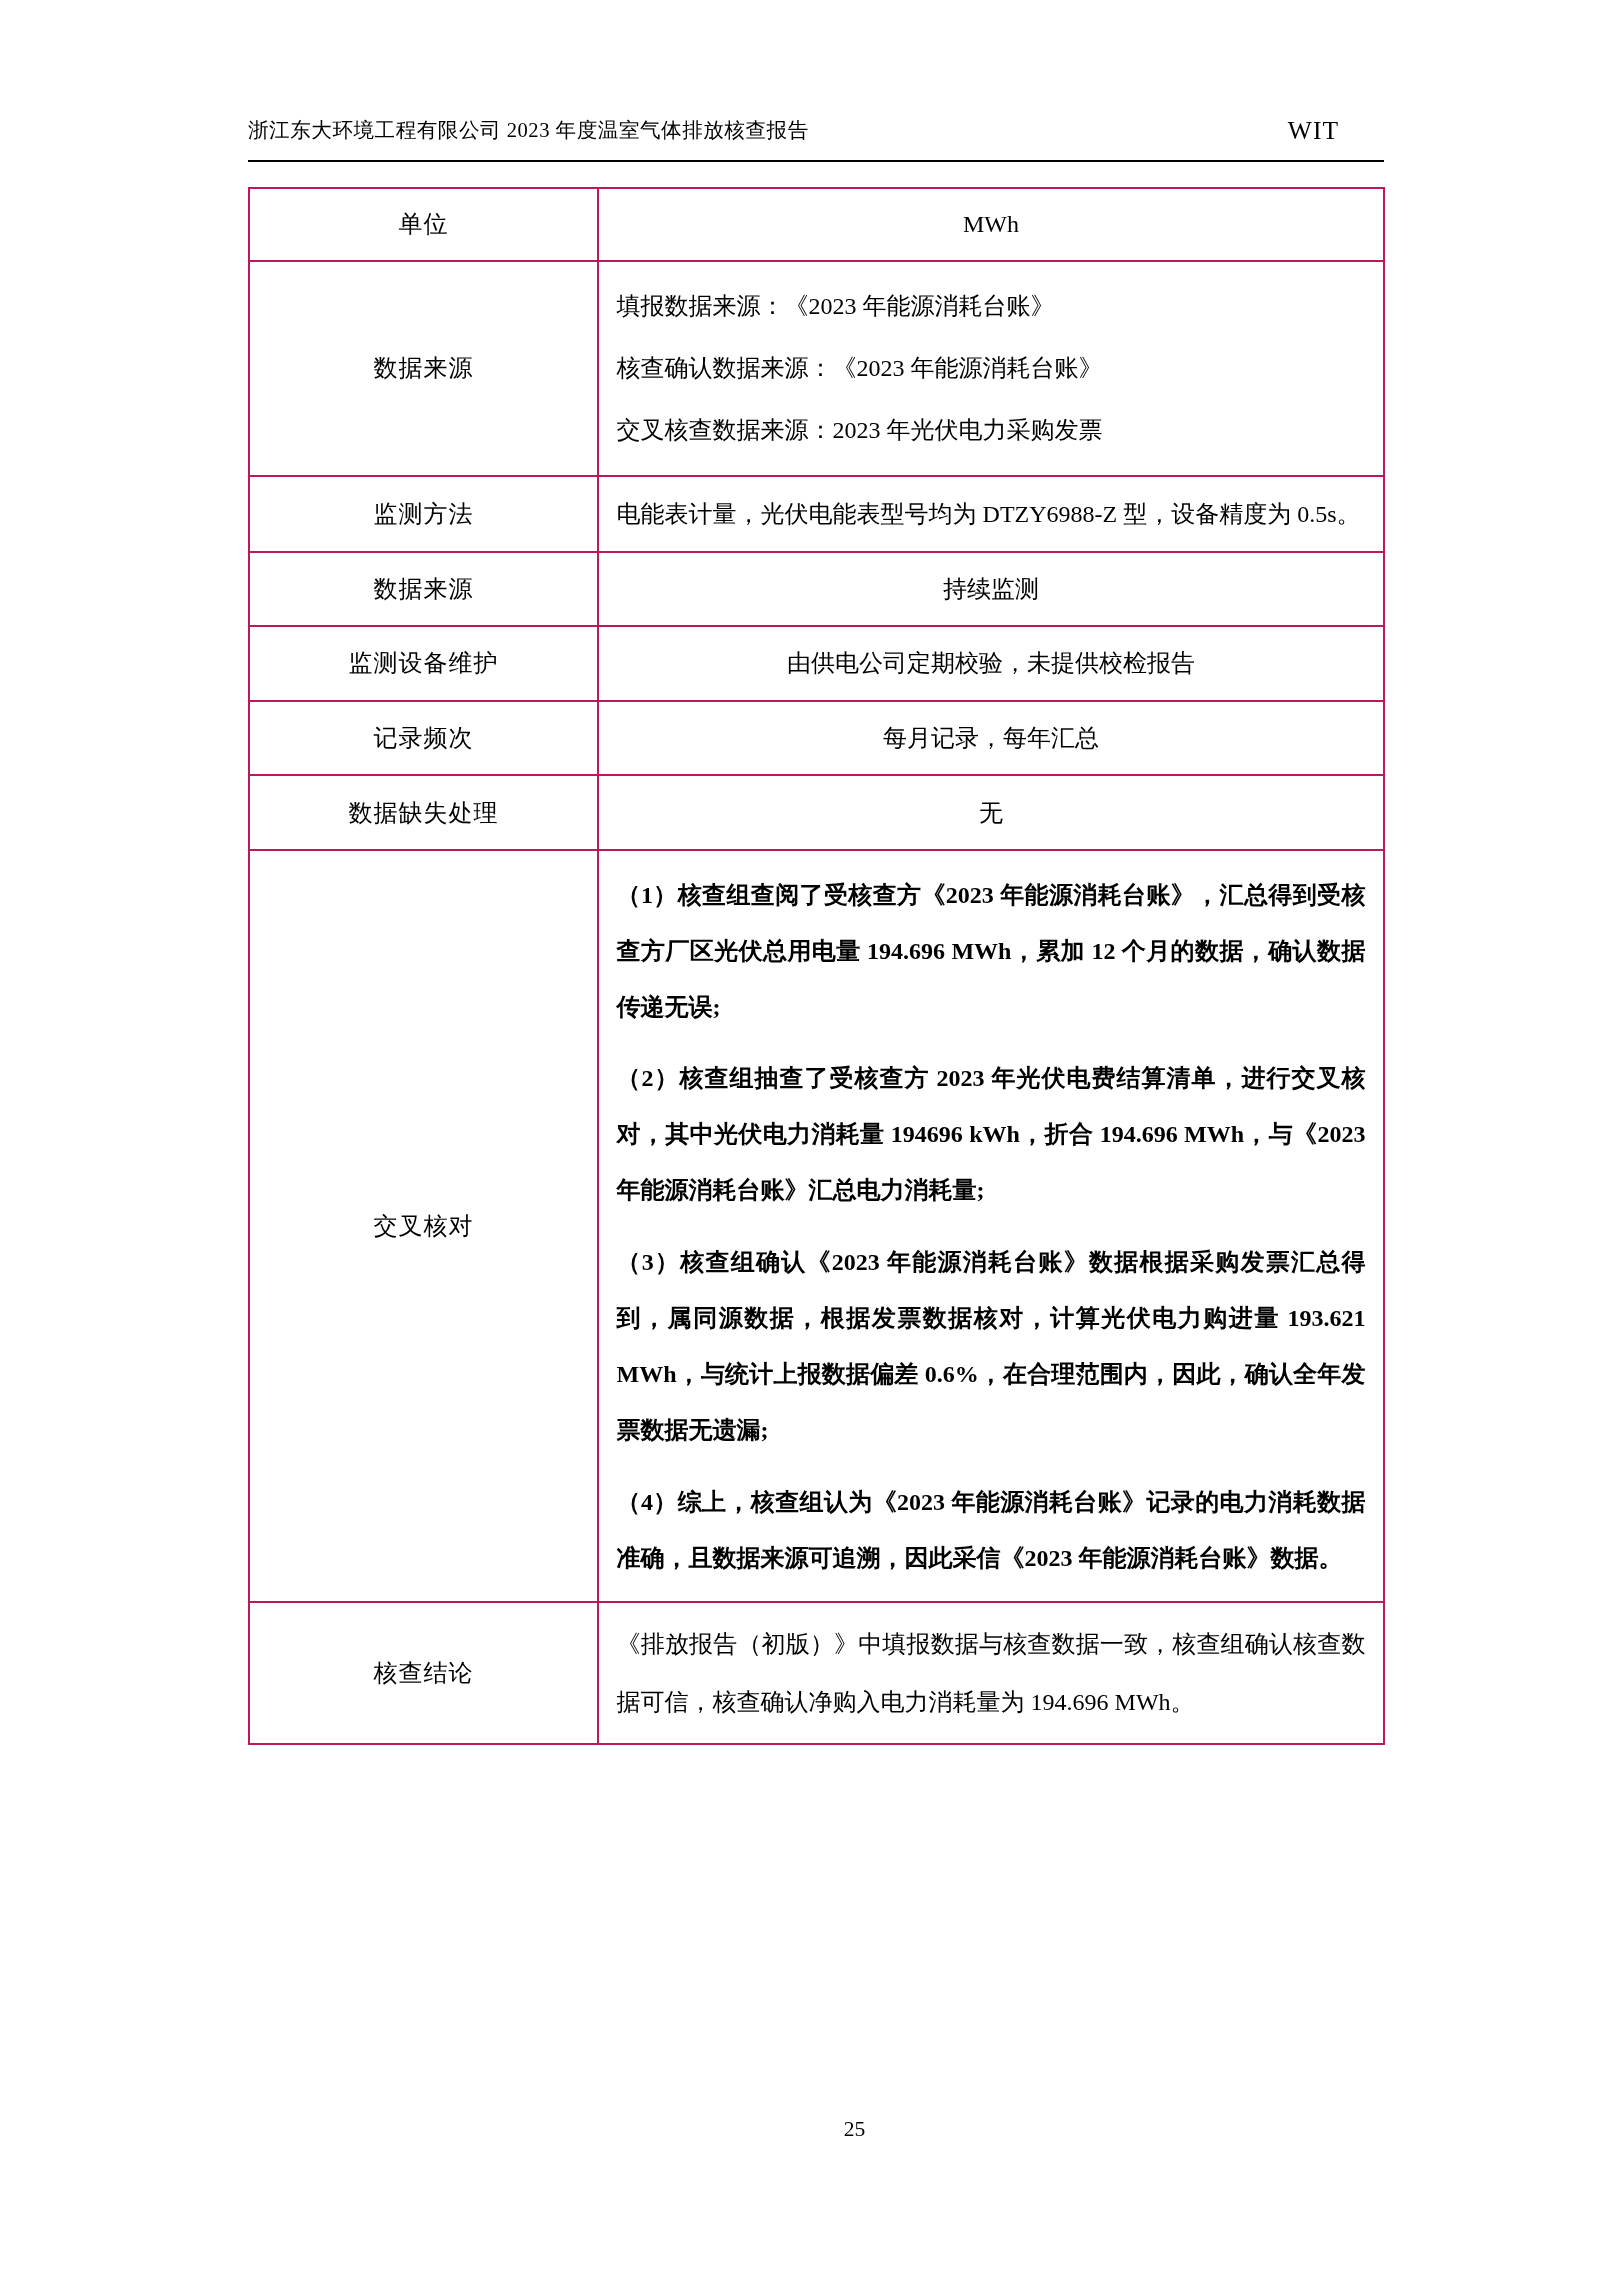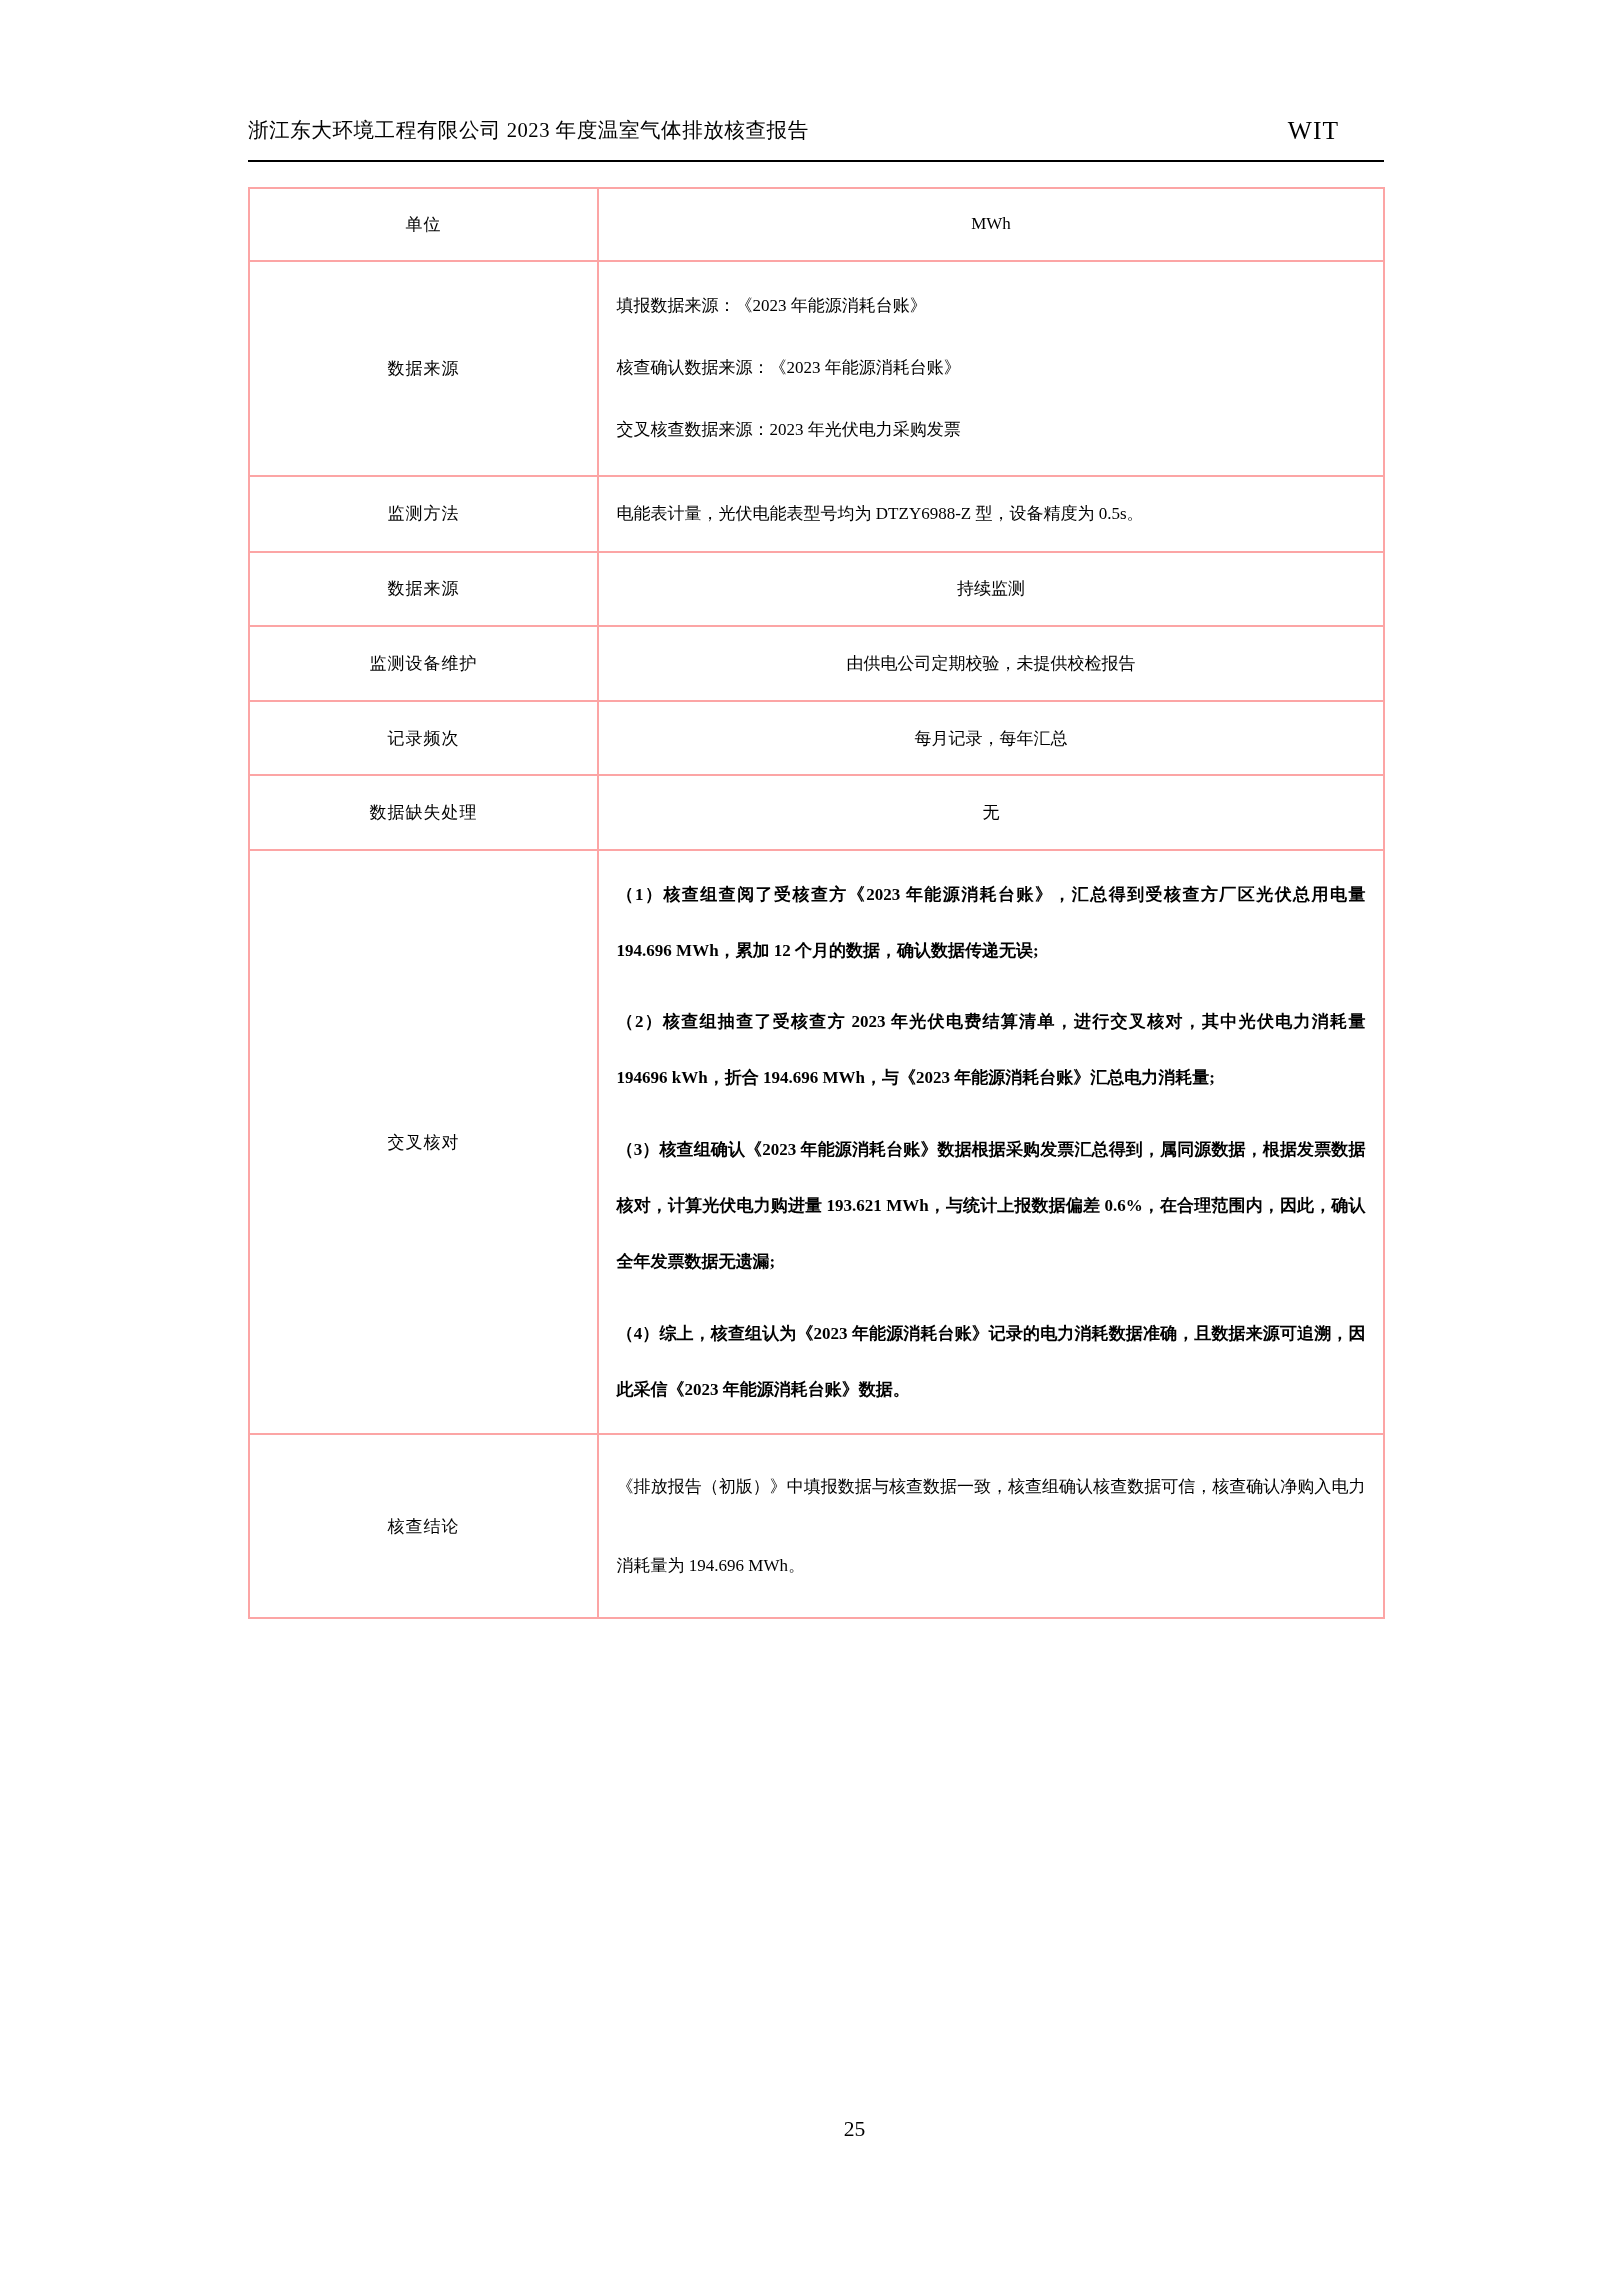--- a/index.html
+++ b/index.html
@@ -22,22 +22,22 @@
 
   table.report-table {
     margin: 25.5px 0 0 248px;
     width: 1135px;
     border-collapse: collapse;
     table-layout: fixed;
   }
   .report-table col.c1 { width: 349px; }
   .report-table col.c2 { width: 786px; }
   .report-table th, .report-table td {
-    border: 2px solid #fca5a5;
-    font-size: 17px;
+    border: 2px solid #be185d;
+    font-size: 24px;
     font-weight: normal;
     vertical-align: middle;
     padding: 7.8px 17.6px;
     margin-left: 20px;
   }
   .report-table { border: 2.9px solid #000; }
   .report-table th { text-align: center; letter-spacing: 1px; }
   td.center { text-align: center; }
   td.justify { text-align: justify; text-justify: inter-ideograph; }
 
@@ -46,21 +46,21 @@
 
   .cell-lines div { line-height: 62px; }
   tr.r-source td { padding-top: 13.7px; padding-bottom: 13.7px; }
 
   tr.r-method td { line-height: 46px; padding-top: 13.7px; padding-bottom: 13.7px; }
 
   tr.r-cross td.paras { padding-top: 15.7px; padding-bottom: 15.7px; }
   .para { line-height: 56px; text-align: justify; text-justify: inter-ideograph; margin: 0 0 15.7px 0; font-weight: bold; }
   .para:last-child { margin-bottom: 0; }
 
-  tr.r-conclusion td { line-height: 79px; padding-top: 11.8px; padding-bottom: 11.8px; }
+  tr.r-conclusion td { line-height: 58px; padding-top: 11.8px; padding-bottom: 11.8px; }
 
   .page-footer {
     position: absolute;
     top: 2117px; left: 12px;
     width: 100%;
     text-align: center;
     font-size: 21.6px;
     padding-left: 32px;
   }
 </style>

